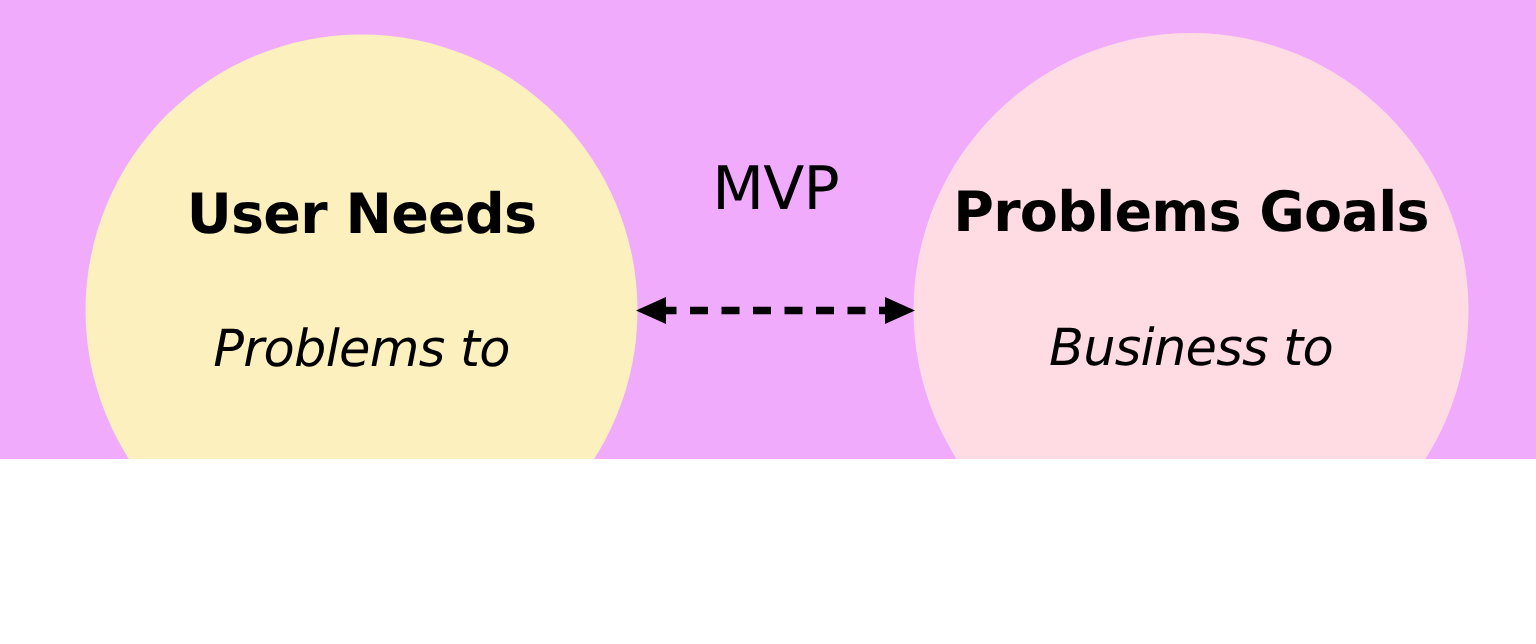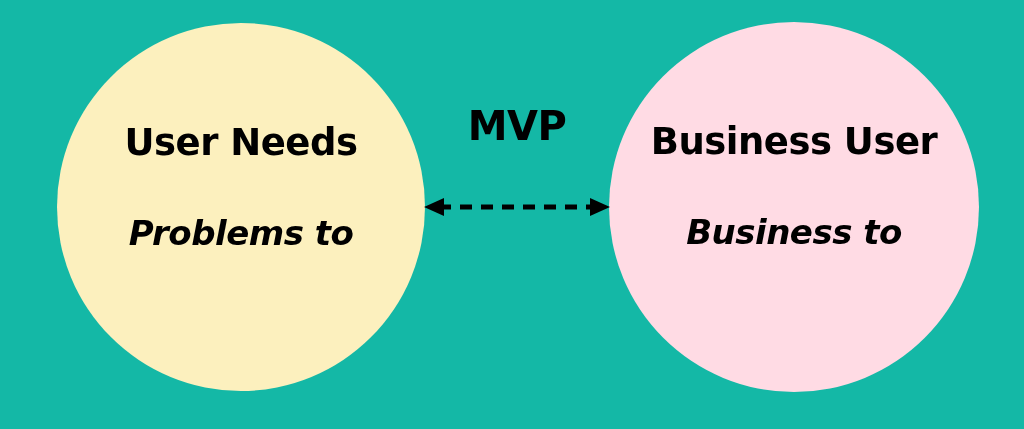--- a/index.html
+++ b/index.html
@@ -1,21 +1,21 @@
 <!DOCTYPE html>
 <html><head>
 <meta charset="utf-8">
 <style>
   * { margin: 0; padding: 0; box-sizing: border-box; }
   html, body { background: #ffffff; }
   .canvas {
     position: relative;
     width: 1024px;
-    height: 429px;
-    background: #14b8a6;
+    height: 306px;
+    background: #f0abfc;
     overflow: hidden;
     font-family: "DejaVu Sans", "Liberation Sans", sans-serif;
     color: #000000;
   }
   .circle {
     position: absolute;
     border-radius: 50%;
   }
   .circle-left {
     left: 57px;
@@ -44,30 +44,29 @@
     position: absolute;
     left: 0;
     right: 0;
     top: 190px;
     text-align: center;
     font-style: italic;
     font-size: 34px;
     line-height: 40px;
     letter-spacing: -0.5px;
     color: #000000;
-    font-weight: bold;
   }
   .subtitle-line { display: block; }
   .mvp-label {
     position: absolute;
     left: 417px;
     top: 103px;
     width: 200px;
     text-align: center;
-    font-weight: bold;
+    font-weight: normal;
     font-size: 40px;
     letter-spacing: -0.5px;
     color: #000000;
   }
   .connector {
     position: absolute;
     left: 423px;
     top: 195px;
     width: 188px;
     height: 24px;
@@ -79,21 +78,21 @@
 <div class="canvas">
 
   <div class="circle circle-left" style="background-color: rgb(252, 240, 190);">
     <div class="circle-title">User Needs</div>
     <div class="circle-subtitle">
       <span class="subtitle-line">Problems to</span>
     </div>
   </div>
 
   <div class="circle circle-right" style="background-color: rgb(255, 219, 228);">
-    <div class="circle-title">Business User</div>
+    <div class="circle-title">Problems Goals</div>
     <div class="circle-subtitle">
       <span class="subtitle-line">Business to</span>
     </div>
   </div>
 
   <div class="mvp-label">MVP</div>
 
   <svg class="connector" viewBox="0 0 188 24" xmlns="http://www.w3.org/2000/svg" aria-hidden="true">
     <line x1="16" y1="12" x2="172" y2="12" stroke="#000000" stroke-width="5" stroke-dasharray="12 9"></line>
     <polygon points="1,12 21,3 21,21" fill="#000000"></polygon>

